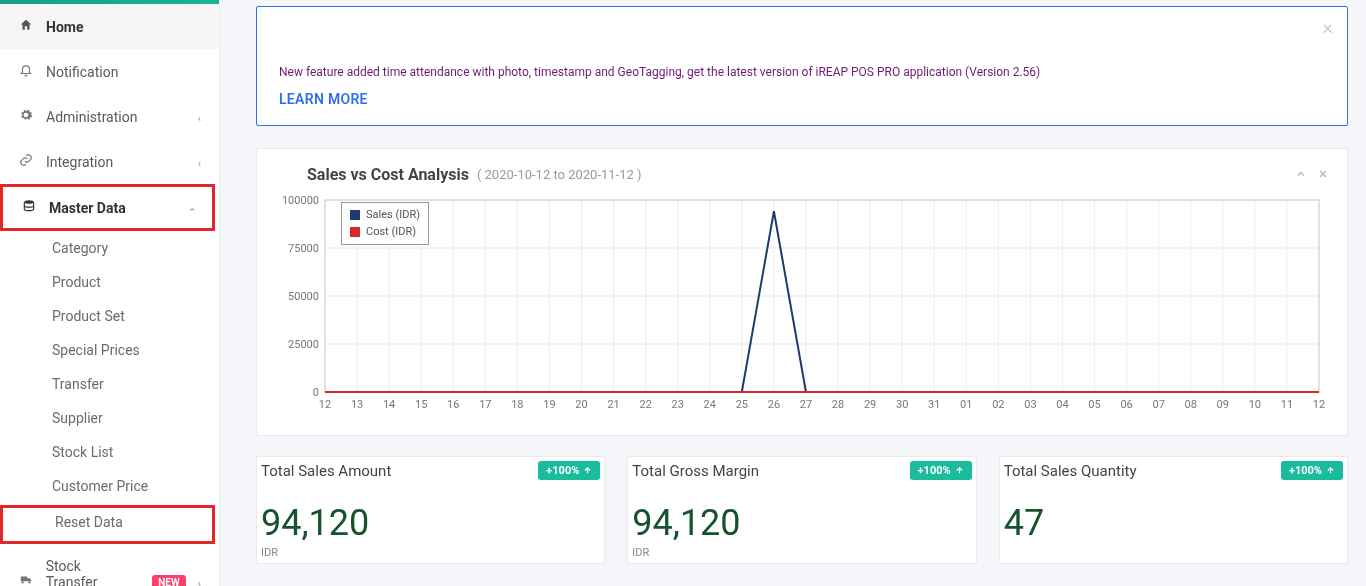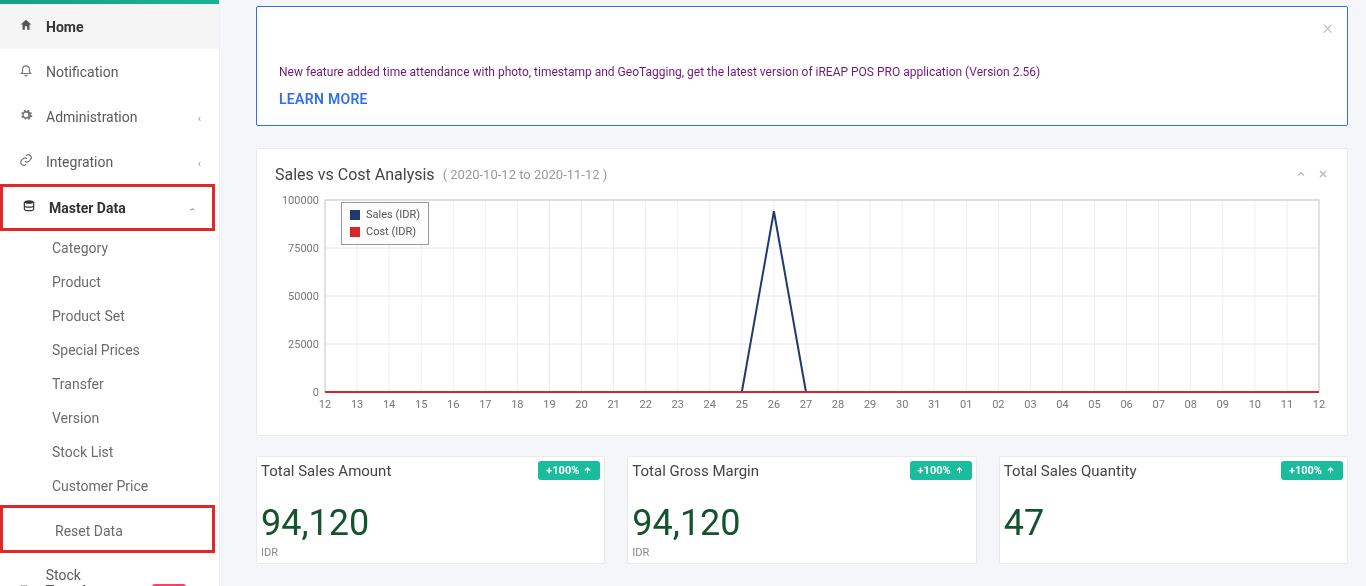--- a/index.html
+++ b/index.html
@@ -81,21 +81,21 @@
   .alert-text { color:#701a75; font-size:12px;margin-top:40px; }
   .alert-link { color:#2f6fed; font-weight:600; display:inline-block; margin-top:12px; cursor:pointer; letter-spacing:.3px; }
   .card {
     background:#fff;
     border:1px solid #e9e9e9;
     border-radius:2px;
     padding:16px 18px;
     margin-bottom:20px;
   }
   .card-header { display:flex; align-items:center; gap:8px; }
-  .card-title { font-size:16px; color:#444; font-weight:400; }
+  .card-title { font-size:16px; color:#444; font-weight:700;margin-left:32px; }
   .card-sub { color:#999; font-size:13px; }
   .card-actions { margin-left:auto; display:flex; gap:10px; color:#bbb; }
   .card-actions span { cursor:pointer; }
   .chart-wrap { margin-top:12px; }
   .chart { width:100%; height:220px; }
   .stats-row { display:flex; gap:22px; }
   .stat-card { flex:1; background:#fff; border:1px solid #e9e9e9; border-radius:2px; padding:4px; }
   .stat-head { display:flex; align-items:center; }
   .stat-title { font-size:15px; color:#444; }
   .stat-badge {
@@ -179,25 +179,25 @@
         <span class="chev" style="transform:rotate(90deg);display:inline-block;">‹</span>
       </div>
     </div>
 
     <div id="master-children">
         <div class="sub-item">Category</div>
         <div class="sub-item">Product</div>
         <div class="sub-item">Product Set</div>
         <div class="sub-item">Special Prices</div>
         <div class="sub-item">Transfer</div>
-        <div class="sub-item">Version</div>
+        <div class="sub-item">Supplier</div>
         <div class="sub-item">Stock List</div>
         <div class="sub-item">Customer Price</div>
         <div class="highlight-red" style="margin-top: 2px;">
-          <div class="sub-item" style="padding-top: 15px; padding-bottom: 11px;">Reset Data</div>
+          <div class="sub-item" style="padding-top: 6px; padding-bottom: 11px;">Reset Data</div>
         </div>
       </div>
 
     <div class="nav-item">
       <span class="nav-icon">
         <svg width="14" height="14" viewBox="0 0 24 24" fill="#777">
             <path d="M3 6h11v8H3zM14 9h4l3 3v2h-7zM6 18a2 2 0 100-4 2 2 0 000 4zm12 0a2 2 0 100-4 2 2 0 000 4z"></path>
           </svg>
       </span>
       <span>Stock Transfer</span>

